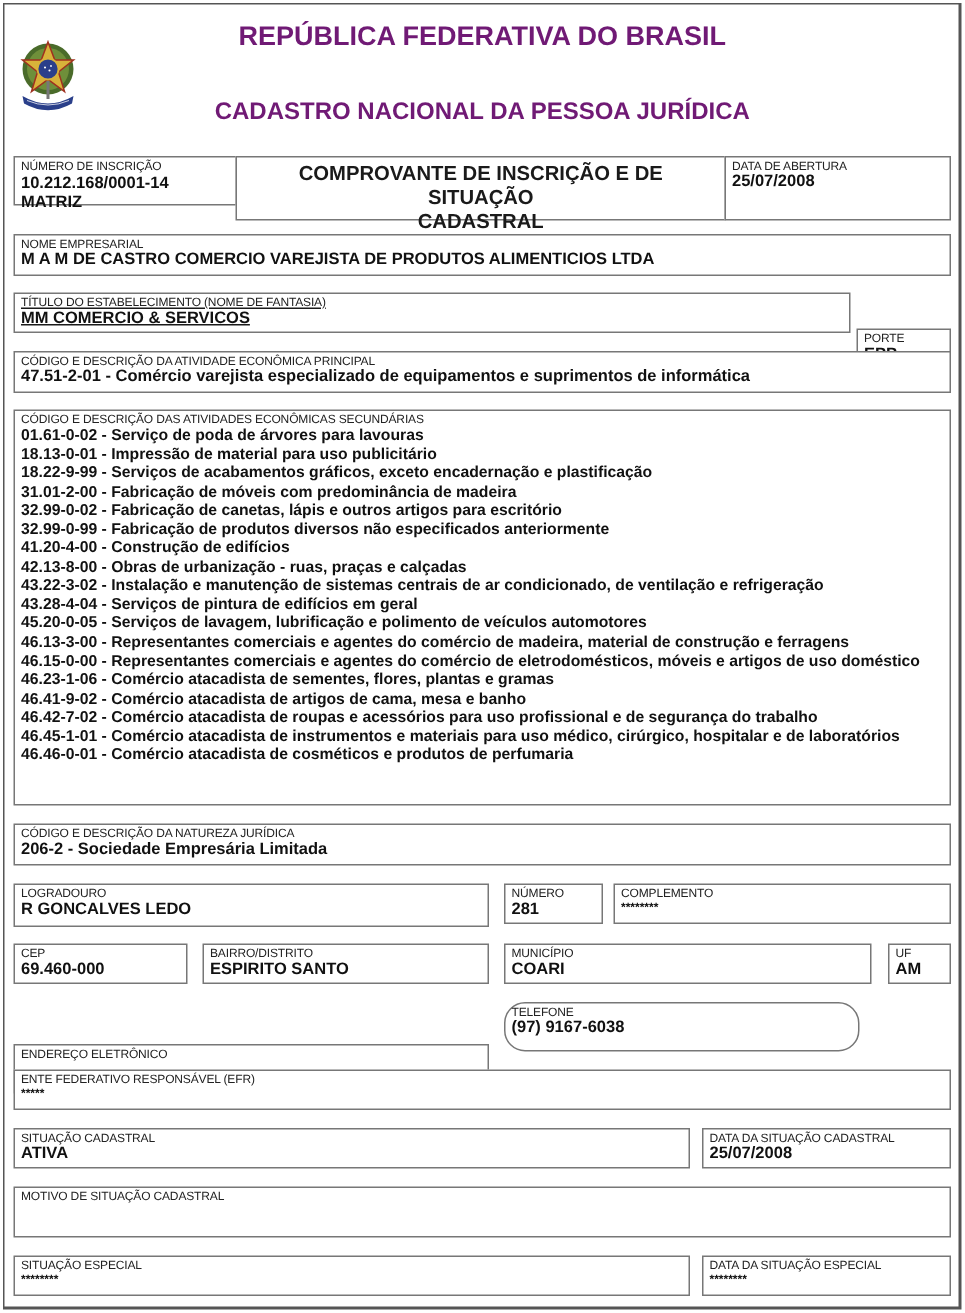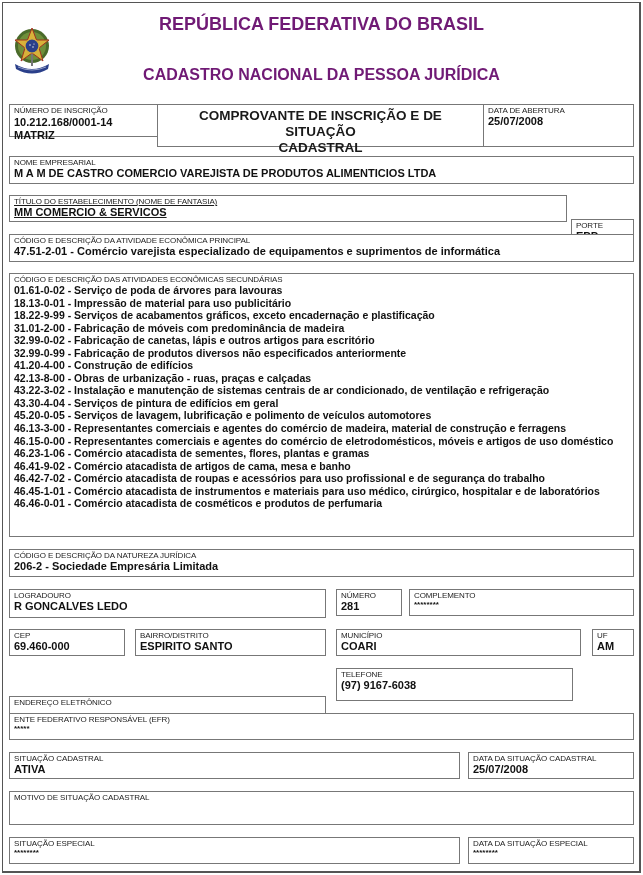--- a/index.html
+++ b/index.html
@@ -85,21 +85,21 @@
   <div class="lbl">CÓDIGO E DESCRIÇÃO DAS ATIVIDADES ECONÔMICAS SECUNDÁRIAS</div>
   <div class="val">01.61-0-02 - Serviço de poda de árvores para lavouras</div>
   <div class="val">18.13-0-01 - Impressão de material para uso publicitário</div>
   <div class="val">18.22-9-99 - Serviços de acabamentos gráficos, exceto encadernação e plastificação</div>
   <div class="val">31.01-2-00 - Fabricação de móveis com predominância de madeira</div>
   <div class="val">32.99-0-02 - Fabricação de canetas, lápis e outros artigos para escritório</div>
   <div class="val">32.99-0-99 - Fabricação de produtos diversos não especificados anteriormente</div>
   <div class="val">41.20-4-00 - Construção de edifícios</div>
   <div class="val">42.13-8-00 - Obras de urbanização - ruas, praças e calçadas</div>
   <div class="val">43.22-3-02 - Instalação e manutenção de sistemas centrais de ar condicionado, de ventilação e refrigeração</div>
-  <div class="val">43.30-4-04 - Serviços de pintura de edifícios em geral</div>
+  <div class="val">43.28-4-04 - Serviços de pintura de edifícios em geral</div>
   <div class="val">45.20-0-05 - Serviços de lavagem, lubrificação e polimento de veículos automotores</div>
   <div class="val">46.13-3-00 - Representantes comerciais e agentes do comércio de madeira, material de construção e ferragens</div>
   <div class="val">46.15-0-00 - Representantes comerciais e agentes do comércio de eletrodomésticos, móveis e artigos de uso doméstico</div>
   <div class="val">46.23-1-06 - Comércio atacadista de sementes, flores, plantas e gramas</div>
   <div class="val">46.41-9-02 - Comércio atacadista de artigos de cama, mesa e banho</div>
   <div class="val">46.42-7-02 - Comércio atacadista de roupas e acessórios para uso profissional e de segurança do trabalho</div>
   <div class="val">46.45-1-01 - Comércio atacadista de instrumentos e materiais para uso médico, cirúrgico, hospitalar e de laboratórios</div>
   <div class="val">46.46-0-01 - Comércio atacadista de cosméticos e produtos de perfumaria</div>
 </div>
 
@@ -135,21 +135,21 @@
 </div>
 <div class="box" style="left:592px; top:629px; width:42px; height:27px;">
   <div class="lbl">UF</div>
   <div class="val">AM</div>
 </div>
 
 <div class="box" style="left:9px; top:668px; width:317px; height:33px;margin-top:28px;">
   <div class="lbl">ENDEREÇO ELETRÔNICO</div>
   <div class="val"></div>
 </div>
-<div class="box" style="left:336px; top:668px; width:237px; height:33px;">
+<div class="box" style="left:336px; top:668px; width:237px; height:33px;border-radius:14px;">
   <div class="lbl">TELEFONE</div>
   <div class="val">(97) 9167-6038</div>
 </div>
 
 <div class="box" style="left:9px; top:713px; width:625px; height:27px;">
   <div class="lbl">ENTE FEDERATIVO RESPONSÁVEL (EFR)</div>
   <div class="val val-sm">*****</div>
 </div>
 
 <div class="box" style="left:9px; top:752px; width:451px; height:27px;">

